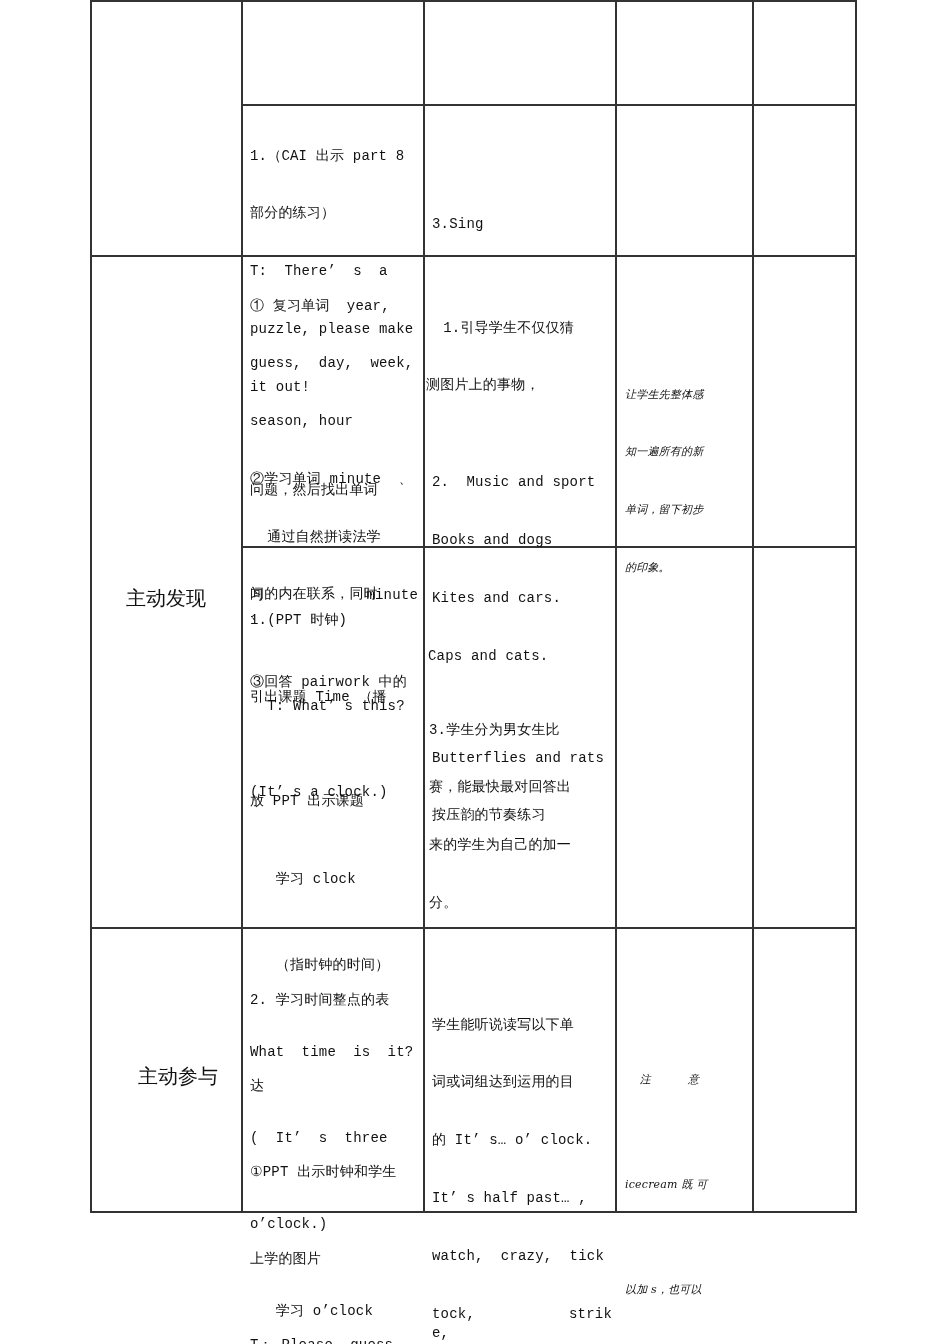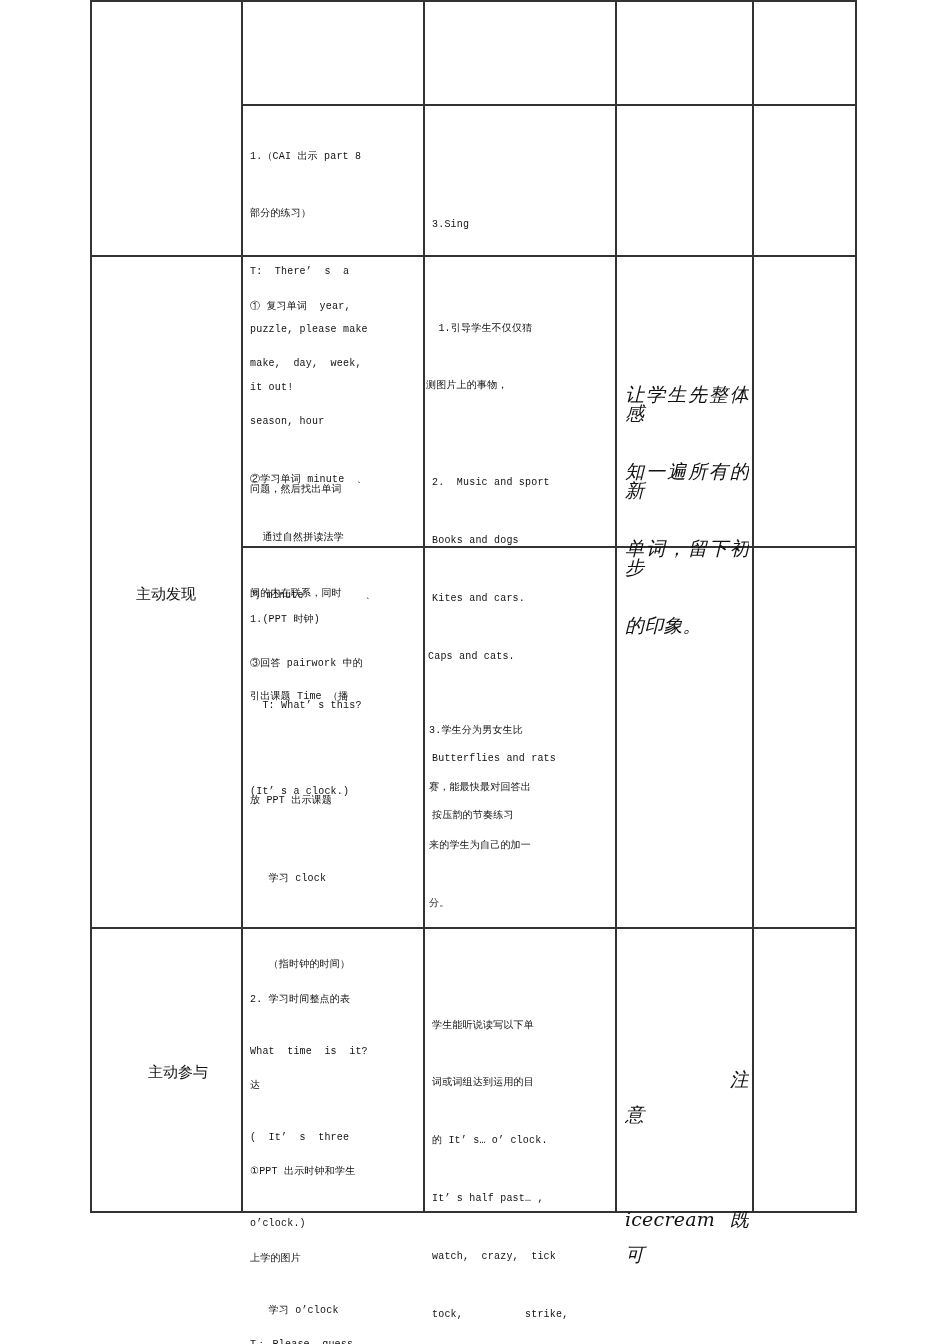--- a/index.html
+++ b/index.html
@@ -3,25 +3,25 @@
 <meta charset="utf-8">
 <style>
   html, body { margin:0; padding:0; background:#ffffff; }
   body { width:950px; height:1344px; position:relative; overflow:hidden;
          font-family:"DejaVu Serif", "Liberation Serif", serif; color:#111; }
   .page { position:absolute; left:0; top:0; width:950px; height:1344px; }
   .cell { position:absolute; box-sizing:border-box; overflow:hidden; }
   .vline, .hline { position:absolute; background:#333; }
   .vline { width:1.5px; }
   .hline { height:1.5px; }
-  .txt { font-size:19px; line-height:19.3px; text-align:justify; word-break:break-all; white-space:pre-wrap; letter-spacing:0.2px; }
-  .mono { font-family:"Liberation Mono", "DejaVu Sans Mono", monospace; font-size:10px; }
+  .txt { font-size:11px; line-height:19.3px; text-align:justify; word-break:break-all; white-space:pre-wrap; letter-spacing:0.2px; }
+  .mono { font-family:"Liberation Mono", "DejaVu Sans Mono", monospace; font-size:14px; }
   .loose { line-height:28.8px; }
   .italic { font-style:italic; }
-  .center-label { font-family:"DejaVu Sans", "Liberation Sans", sans-serif; font-size:15px; text-align:center; width:100%; position:absolute; }
+  .center-label { font-family:"DejaVu Sans", "Liberation Sans", sans-serif; font-size:20px; text-align:center; width:100%; position:absolute; }
   .line { display:block; }
 </style>
 </head>
 <body>
 
 <div class="page">
 
   <div class="vline" style="left:90px; top:0; height:1213px;"></div>
   <div class="vline" style="left:241px; top:0; height:1213px;"></div>
   <div class="vline" style="left:423px; top:0; height:1213px;"></div>
@@ -46,21 +46,21 @@
   <div class="cell txt mono" style="left:432px; top:176px; width:178px;">
     <span class="line">3.Sing</span>
   </div>
 
   <div class="cell" style="left:92px; top:257px; width:148px; height:670px;">
     <span class="center-label" style="top:328px;">主动发现</span>
   </div>
 
   <div class="cell txt mono" style="left:250px; top:258px; width:168px;">
     <span class="line">① 复习单词  year,</span>
-    <span class="line">make,  day,  week,</span>
+    <span class="line">guess,  day,  week,</span>
     <span class="line">season, hour</span>
     <span class="line">②学习单词 minute  、</span>
     <span class="line">  通过自然拼读法学</span>
     <span class="line">习 minute          、</span>
     <span class="line" style="margin-top:10px;">③回答 pairwork 中的</span>
   </div>
   <div class="cell txt mono loose" style="left:250px; top:404px; width:168px; line-height:34.5px;">
     <span class="line">问题，然后找出单词</span>
     <span class="line">间的内在联系，同时</span>
     <span class="line">引出课题 Time （播</span>

